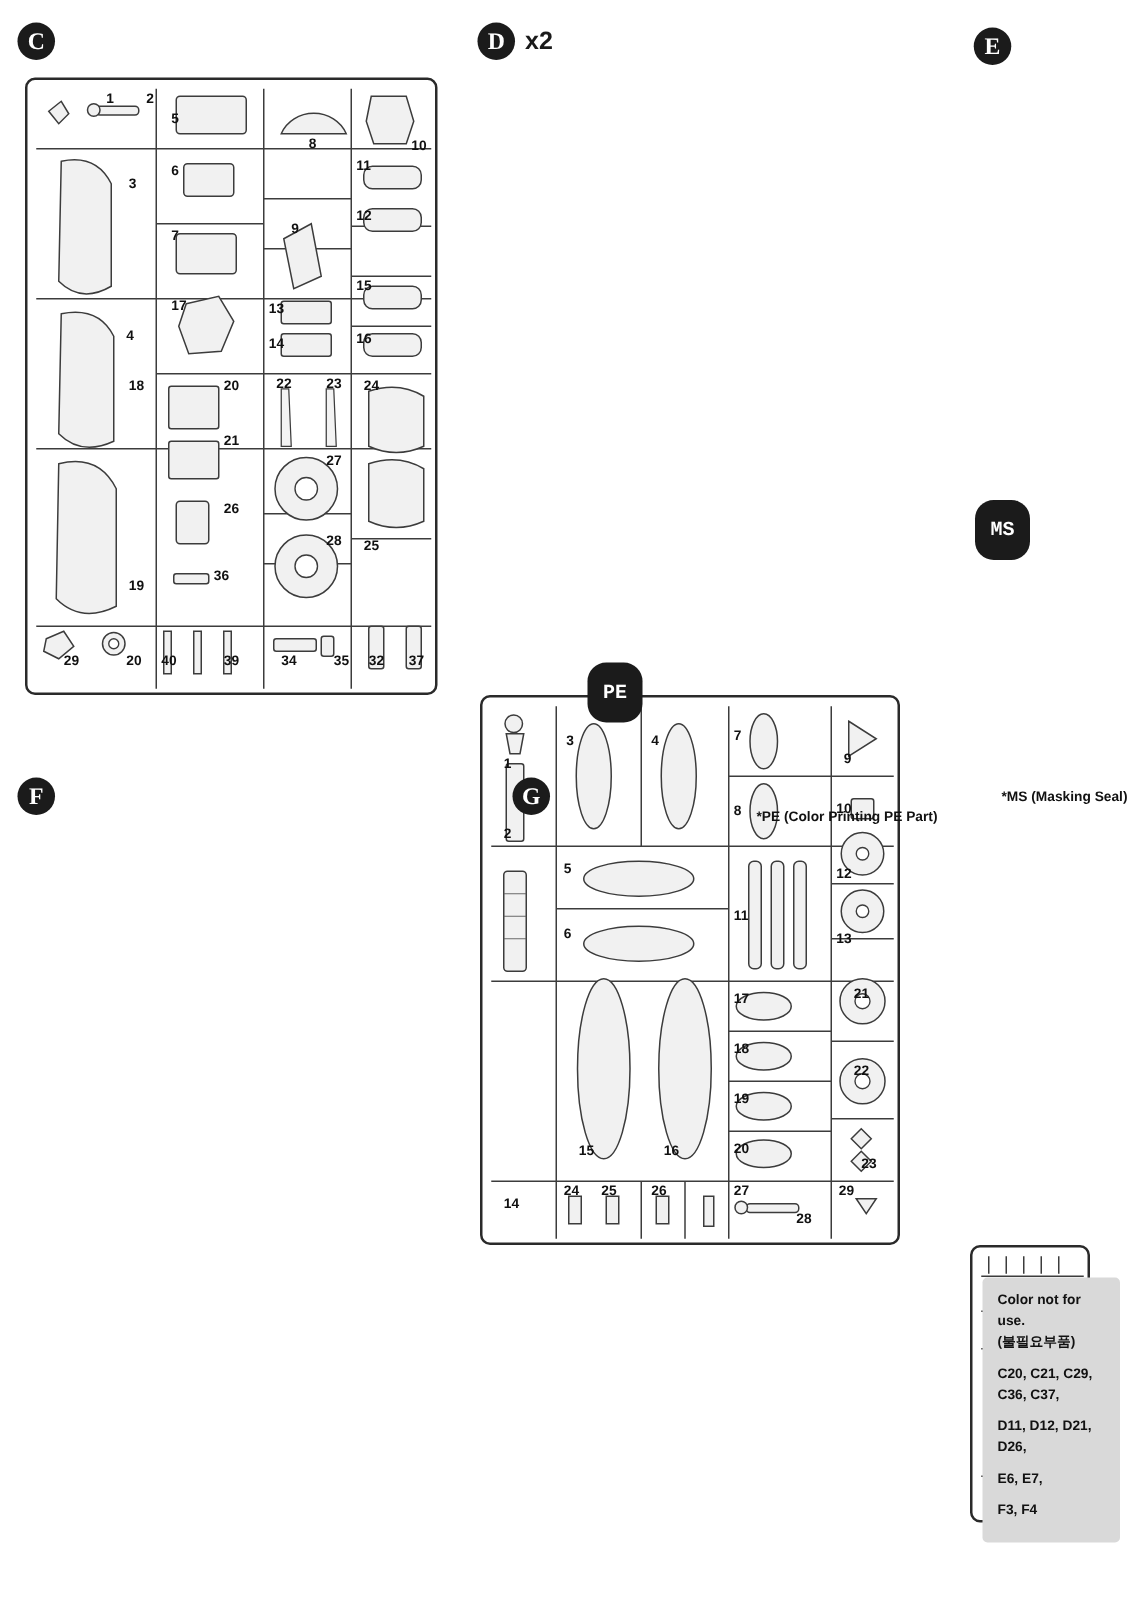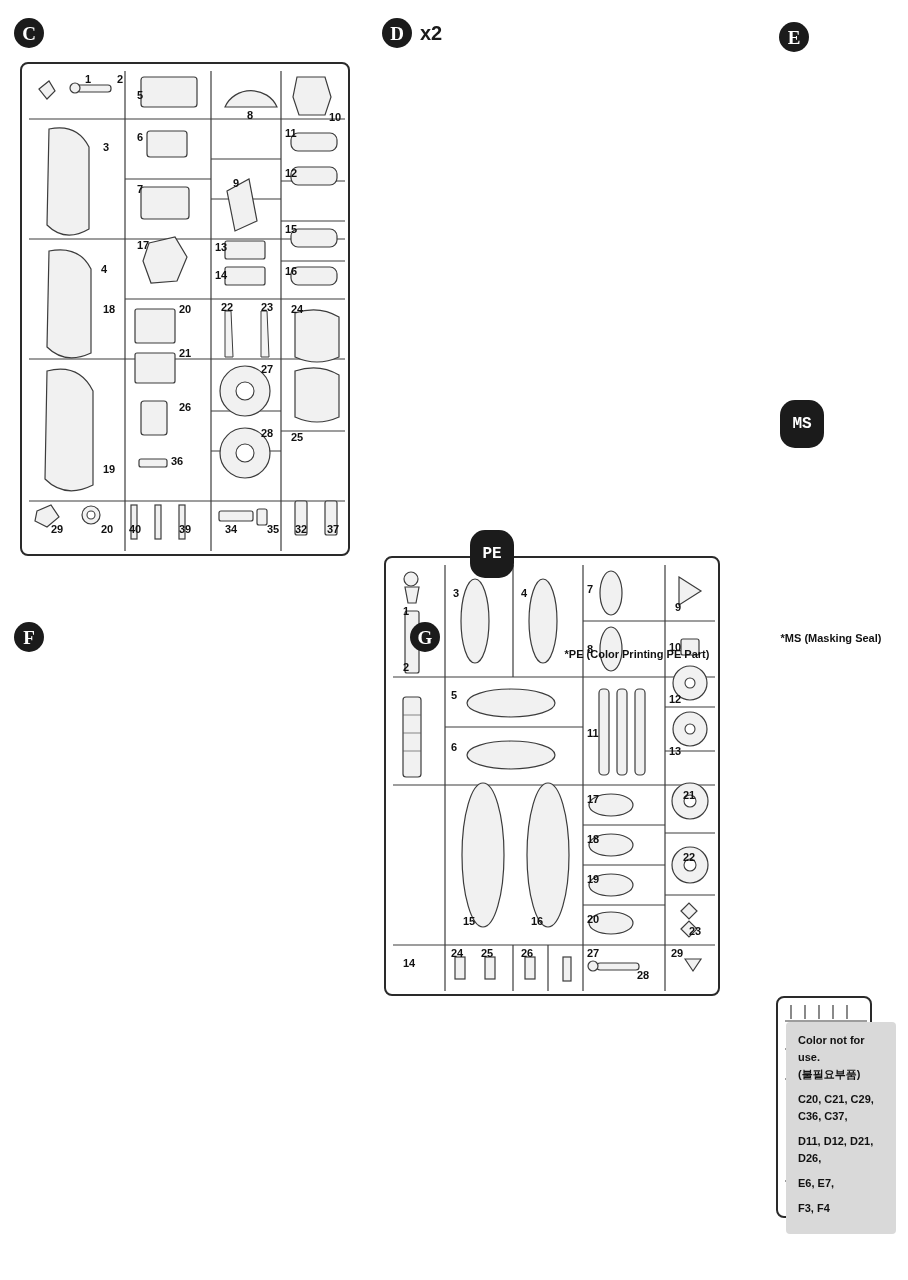--- a/index.html
+++ b/index.html
@@ -30,21 +30,21 @@
     background:#ffffff;
     box-sizing:border-box;
     position:relative;
   }
   .inner-grid{position:absolute;inset:7px;}
   .num{
     position:absolute;font-size:11px;font-weight:bold;color:#111;
     font-family:"Liberation Sans",sans-serif;
   }
   .num.sm{font-size:9.5px;}
-  .caption{font-size:11px;font-weight:bold;text-align:center;color:#111;}
+  .caption{font-size:11px;font-weight:bold;text-align:right;color:#111;}
   
   .notes{
     background:#d9d9d9;border-radius:4px;
     padding:10px 12px;font-size:11px;font-weight:bold;line-height:1.55;
     color:#111;box-sizing:border-box;
   }
   .notes .gap{height:8px;}
   svg{display:block;overflow:visible;}
   .ln{stroke:#3c3c3c;stroke-width:1.2;fill:none;}
   .ln2{stroke:#3c3c3c;stroke-width:1;fill:#f3f3f3;}

